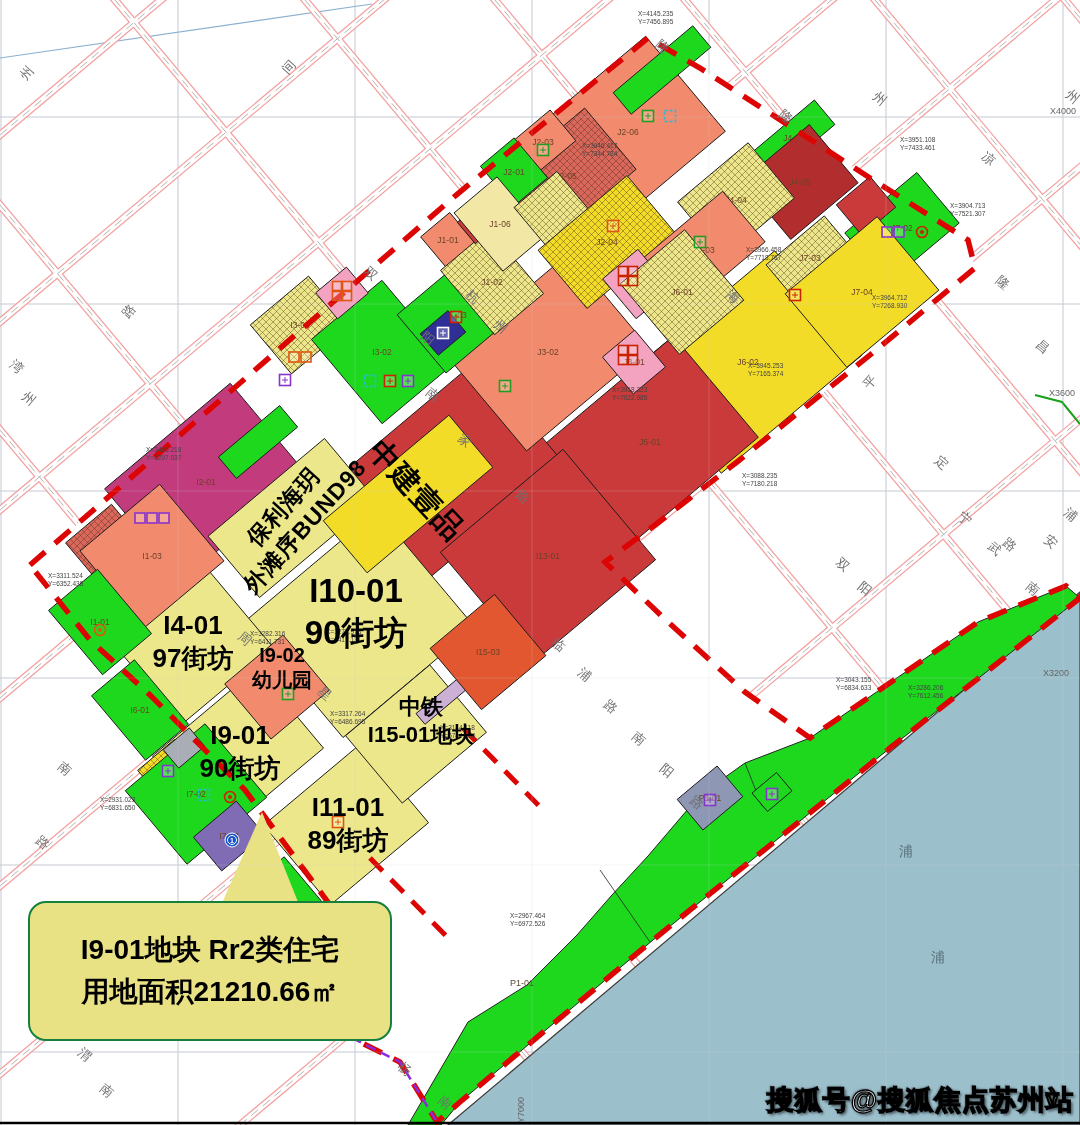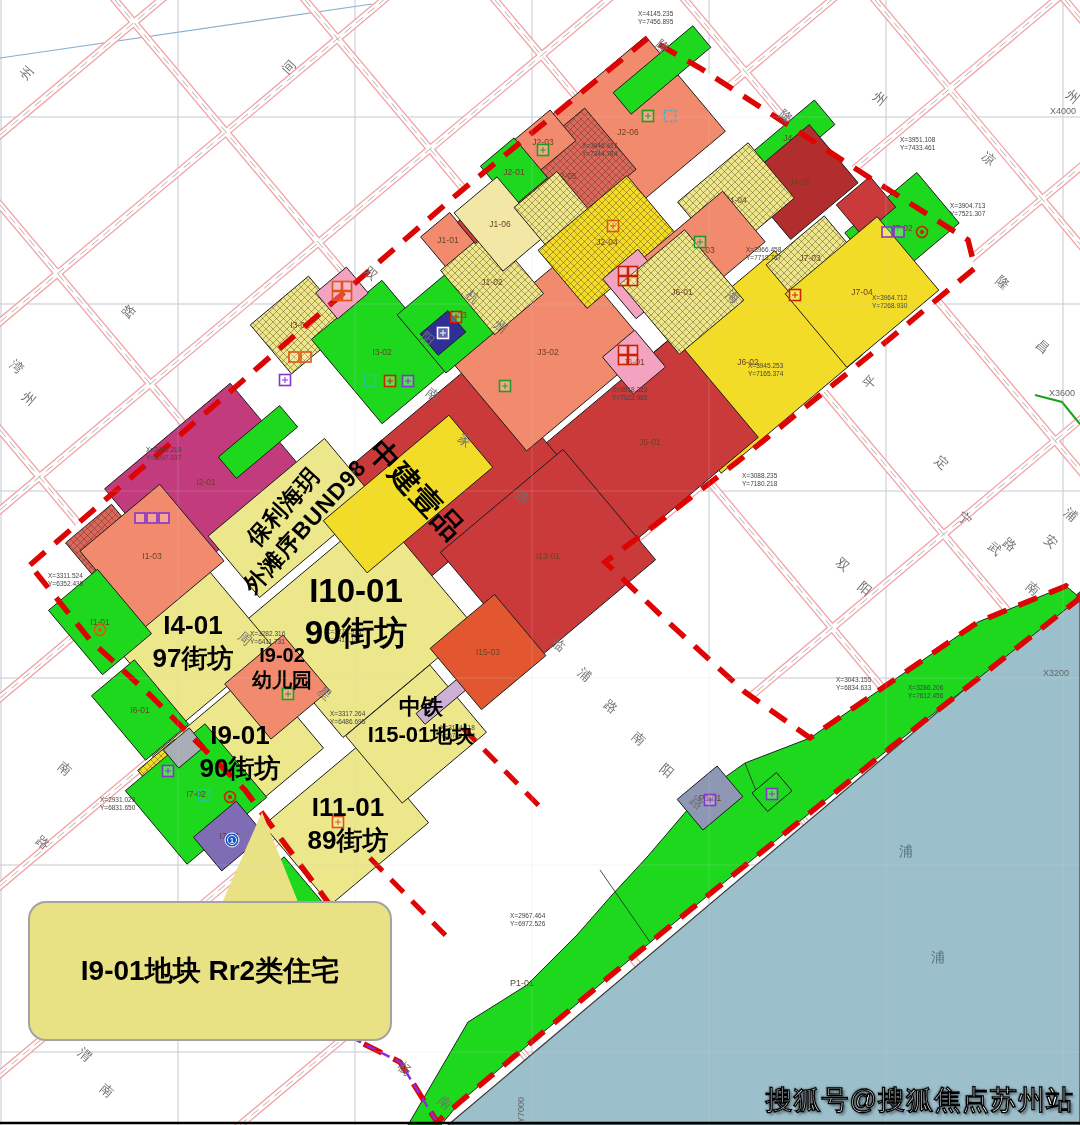--- a/index.html
+++ b/index.html
@@ -1,24 +1,24 @@
 <!DOCTYPE html>
 <html><head>
 <meta charset="utf-8">
 <style>
   html,body{margin:0;padding:0;background:#fff;}
   .stage{position:relative;width:1080px;height:1125px;overflow:hidden;background:#fff;
          font-family:"Liberation Sans","DejaVu Sans",sans-serif;}
   #map{position:absolute;left:0;top:0;}
   .callout{position:absolute;left:28px;top:901px;width:360px;height:136px;
-           background:#e9e284;border:2px solid #a3a3a3;border-radius:18px;
+           background:#e9e284;border:2px solid #15803d;border-radius:18px;
            display:flex;flex-direction:column;justify-content:center;align-items:center;
            text-align:center;color:#000;font-weight:bold;font-size:28px;line-height:1.5;
            font-family:"Liberation Sans","DejaVu Sans",sans-serif;}
-  .watermark{position:absolute;right:6px;top:1082px;font-size:27px;font-weight:normal;
+  .watermark{position:absolute;right:6px;top:1082px;font-size:27px;font-weight:bold;
              color:#fff;letter-spacing:1px;-webkit-text-stroke:1.3px #000;
              text-shadow:2px 2px 3px rgba(0,0,0,0.65),-1px -1px 2px rgba(0,0,0,0.5);}
 </style>
 </head>
 <body>
 
 <div class="stage">
   <svg id="map" width="1080" height="1125" viewBox="0 0 1080 1125">
       <defs>
         <pattern id="hatch" width="7" height="7" patternUnits="userSpaceOnUse">
@@ -464,16 +464,17 @@
         <line x1="0" y1="491" x2="1080" y2="491" stroke="#c9ced6" stroke-width="1" opacity="0.22"></line>
         <line x1="0" y1="678" x2="1080" y2="678" stroke="#c9ced6" stroke-width="1" opacity="0.22"></line>
         <line x1="0" y1="865" x2="1080" y2="865" stroke="#c9ced6" stroke-width="1" opacity="0.22"></line>
         <line x1="0" y1="1052" x2="1080" y2="1052" stroke="#c9ced6" stroke-width="1" opacity="0.22"></line>
       </g>
       <line x1="0" y1="1123" x2="1080" y2="1123" stroke="#000" stroke-width="2.5"></line>
     </svg>
 
   <div class="callout">
     <div>I9-01地块 Rr2类住宅</div>
+    <div>用地面积21210.66㎡</div>
   </div>
 
   <div class="watermark">搜狐号@搜狐焦点苏州站</div>
 </div>
 
 </body></html>

